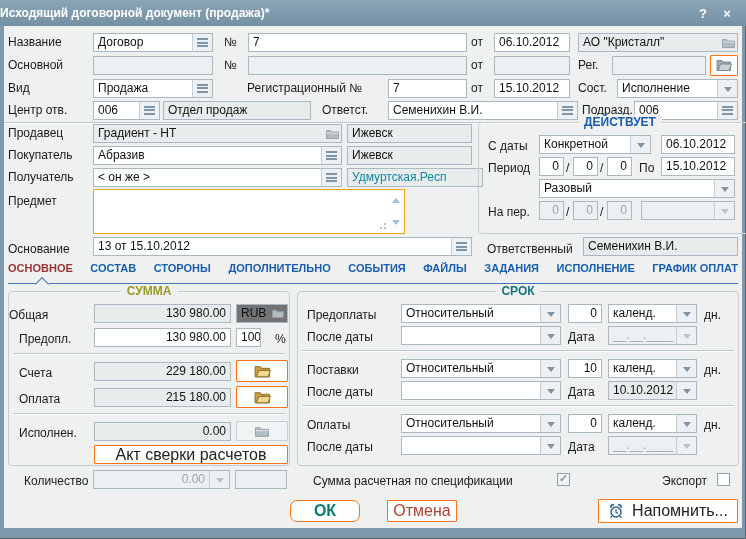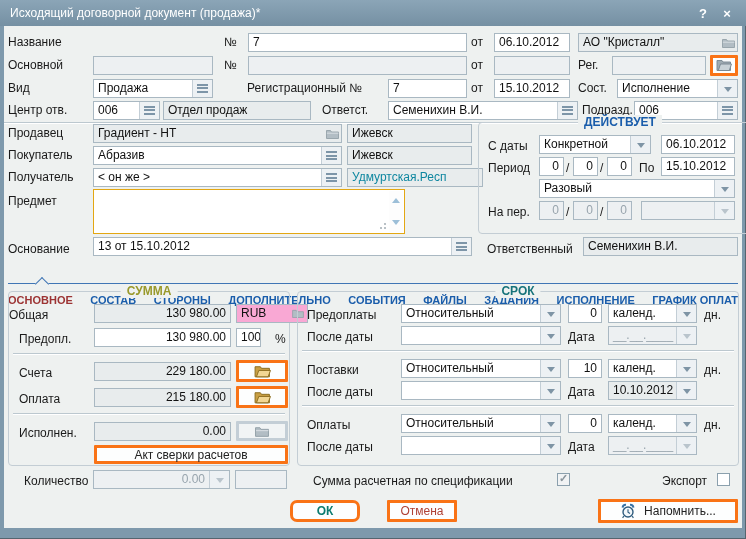--- a/index.html
+++ b/index.html
@@ -1,20 +1,20 @@
 <!DOCTYPE html>
 <html><head>
 <meta charset="utf-8">
 <style>
   html,body{margin:0;padding:0;background:#cfd6da;font-family:"Liberation Sans",sans-serif;}
   .dialog{position:relative;width:746px;height:539px;background:#7e99ac;
           box-shadow:inset -1px -1px 0 #55656f;overflow:hidden;}
   .titlebar{position:absolute;left:0;top:0;width:746px;height:26px;
             background:linear-gradient(#8ba5b7,#7590a3);display:flex;align-items:center;}
-  .title{color:#fff;font-size:12px;font-weight:normal;padding-left:10px;white-space:nowrap;}
+  .title{color:#fff;font-size:12px;font-weight:bold;white-space:nowrap;}
   .tb-btn{position:absolute;top:0;height:26px;width:22px;display:flex;align-items:center;justify-content:center;
           color:#fff;font-size:13px;font-weight:bold;cursor:default;}
   .tb-help{right:32px;}
   .tb-close{right:8px;}
   .body{position:absolute;left:4px;top:26px;width:738px;height:502px;background:#eef1f0;}
 
   .lbl{position:absolute;font-size:12px;color:#1a1a1a;line-height:19px;white-space:nowrap;text-align:right;}
   .sl{position:absolute;font-size:12px;color:#1a1a1a;line-height:19px;}
   .fld{position:absolute;height:19px;box-sizing:border-box;border:1px solid #a9b8c2;background:#fff;
        font-size:12px;display:flex;align-items:stretch;overflow:hidden;}
@@ -49,28 +49,28 @@
   .predmet{position:absolute;border:1px solid #e3a713;background:#fff;box-sizing:border-box;}
   .predmet .txt{position:absolute;left:2px;top:1px;right:16px;bottom:1px;font-size:12px;}
   .sbar{position:absolute;right:1px;top:1px;bottom:1px;width:14px;display:flex;flex-direction:column;
         justify-content:space-between;align-items:center;background:#fdfdfd;}
   .sb-up{width:0;height:0;border:4px solid transparent;border-bottom:5px solid #9dbfd8;margin-top:3px;}
   .sb-dn{width:0;height:0;border:4px solid transparent;border-top:5px solid #9dbfd8;margin-bottom:3px;}
   .grip{position:absolute;right:18px;bottom:4px;width:2px;height:2px;background:#b9c1c6;
         box-shadow:-4px 0 0 #b9c1c6,0 -4px 0 #b9c1c6;}
 
   .tabs{position:absolute;left:4px;top:236px;width:730px;display:flex;justify-content:space-between;}
-  .tab{font-size:11px;font-weight:bold;color:#1a5dab;white-space:nowrap;cursor:default;margin-top:32px;}
+  .tab{font-size:11px;font-weight:bold;color:#1a5dab;white-space:nowrap;cursor:default;}
   .tab.active{color:#9c3333;}
   .tabline{position:absolute;left:4px;top:257px;width:730px;height:1px;background:#4076b5;}
   .notch{position:absolute;left:33px;top:253px;width:9px;height:9px;background:#eef1f0;
          border-left:1px solid #4076b5;border-top:1px solid #4076b5;transform:rotate(45deg);}
 
-  .btn{position:absolute;box-sizing:border-box;border:3px solid #f97316;background:#fdfefe;border-radius:1px;
-       font-size:12px;display:flex;align-items:center;justify-content:center;gap:8px;cursor:default;}
+  .btn{position:absolute;box-sizing:border-box;border:1px solid #f97316;background:#fdfefe;border-radius:1px;
+       font-size:16px;display:flex;align-items:center;justify-content:center;gap:8px;cursor:default;}
   .btn-ok{color:#0b7b6f;font-weight:bold;border-radius:7px;}
   .btn-cancel{color:#b04135;}
   .btn-plain{color:#222;}
   .btn-dis{border-color:#c3ced6;background:#f1f4f5;}
 
   .cb{position:absolute;width:13px;height:13px;box-sizing:border-box;border:1px solid #8ba0ad;background:#fff;}
   .cb.gray{background:#f1f3f4;}
   .cb.checked::after{content:"✓";position:absolute;left:1px;top:-2px;font-size:11px;font-weight:bold;color:#8a959c;line-height:13px;}
 </style>
 </head>
@@ -78,20 +78,26 @@
 
 <div class="dialog">
   <div class="titlebar">
     <span class="title">Исходящий договорной документ (продажа)*</span>
     <span class="tb-btn tb-help">?</span>
     <span class="tb-btn tb-close">×</span>
   </div>
   <div class="body">
 
     <span class="lbl" style="left:4px;top:7px">Название</span>
+    <div class="fld" style="left:89px;top:7px;width:120px">
+      <span class="v">Договор</span>
+      <span class="mbtn">
+          <i class="ic-lines"></i>
+        </span>
+    </div>
     <span class="lbl" style="left:220px;top:7px">№</span>
     <div class="fld" style="left:244px;top:7px;width:219px">
       <span class="v">7</span>
     </div>
     <span class="lbl" style="left:467px;top:7px">от</span>
     <div class="fld" style="left:490px;top:7px;width:76px">
       <span class="v">06.10.2012</span>
     </div>
     <div class="fld ro" style="left:574px;top:7px;width:160px">
       <span class="v">АО "Кристалл"</span>
@@ -305,21 +311,21 @@
     <div class="tabline"></div>
     <div class="notch"></div>
 
     <div class="grp" style="left:4px;top:265px;width:282px;height:175px">
       <span class="legend leg-olive">СУММА</span>
 
       <span class="lbl" style="left:0;top:14px">Общая</span>
       <div class="fld ro" style="left:85px;top:12px;width:137px">
         <span class="v r">130 980.00</span>
       </div>
-      <div class="fld" style="left:227px;top:12px;width:72px;background:#f9a8d4">
+      <div class="fld" style="left:227px;top:12px;width:52px;background:#737373">
         <span class="v">RUB</span>
         <span class="ficon">
           <svg width="12" height="9" viewBox="0 0 13 10">
               <path d="M0.5 1.5h4l1 1.5h7v6.5h-12z" fill="#b2bdc4" stroke="#93a0a8" stroke-width="0.9"></path>
             </svg>
         </span>
       </div>
 
       <span class="lbl" style="left:10px;top:38px">Предопл.</span>
       <div class="fld" style="left:85px;top:36px;width:137px">

